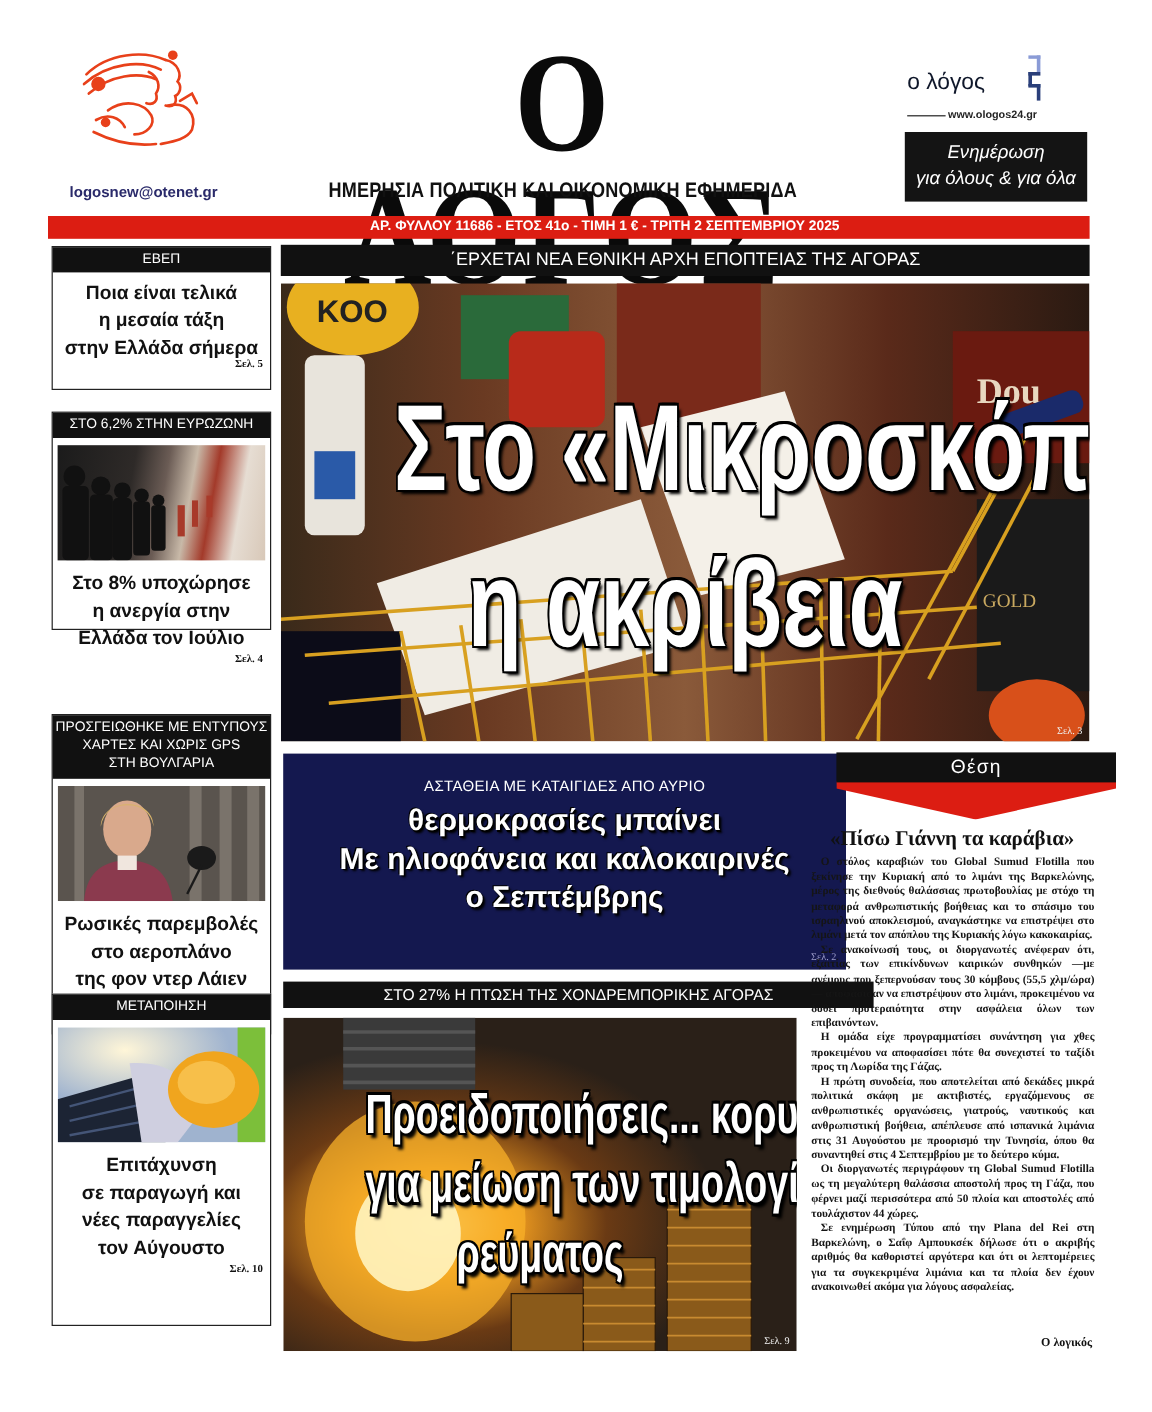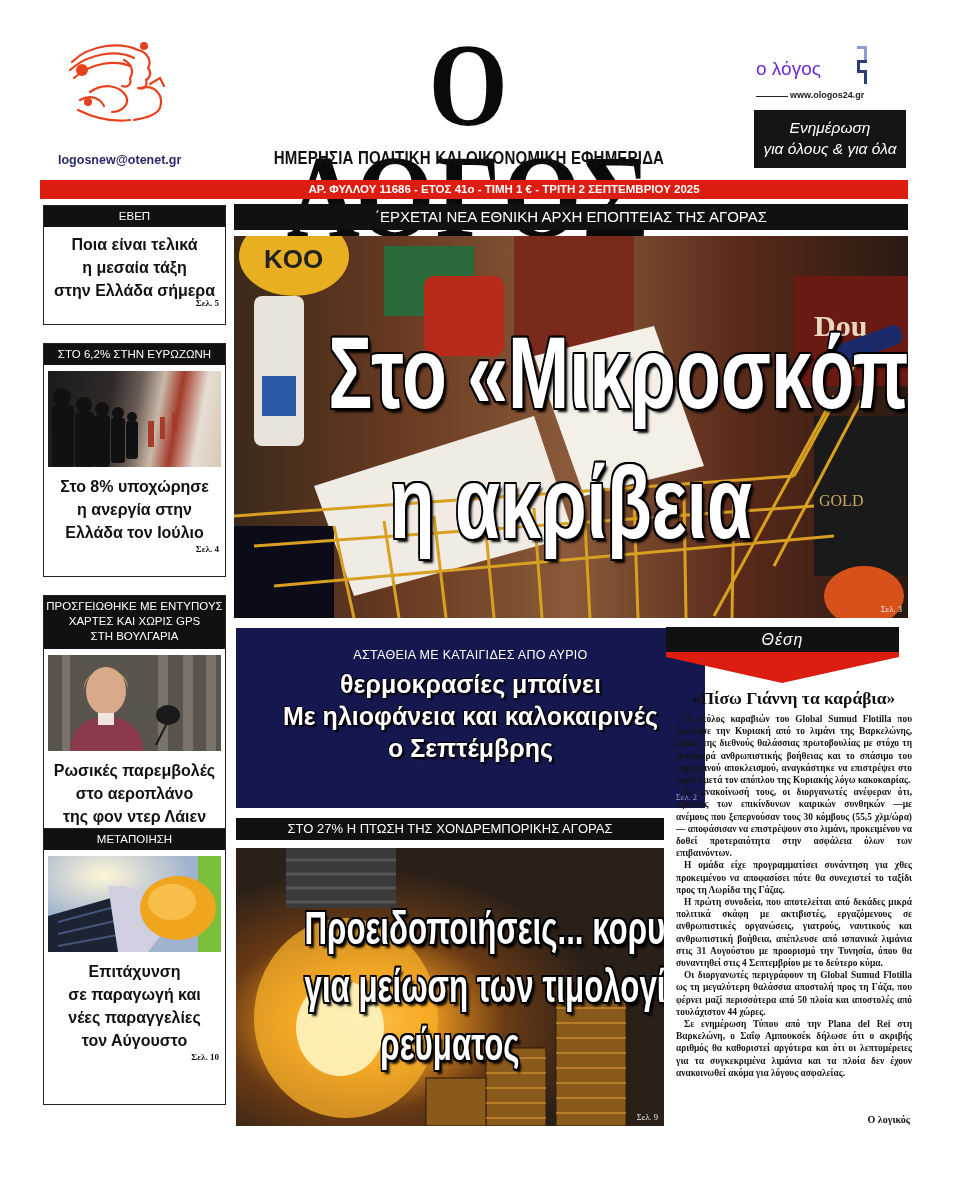--- a/index.html
+++ b/index.html
@@ -7,21 +7,21 @@
   body { font-family: "Liberation Sans", sans-serif; color: #111; position: relative; }
 
   .abs { position: absolute; }
 
   
   .logo-art { left: 60px; top: 38px; width: 120px; height: 88px; }
   .email { left: 58px; top: 153px; width: 170px; font-size: 12.5px; font-weight: bold; color: #2a2a6a; text-align: left; }
   .title { left: 228px; top: 30px; width: 482px; height: 118px; font-family: "Liberation Serif", serif; font-weight: bold; font-size: 118px; line-height: 112px; text-align: center; letter-spacing: 2px; transform: scaleX(0.86); transform-origin: center top; color: #0a0a0a; }
   .subtitle { left: 228px; top: 148px; width: 482px; font-size: 17.5px; font-weight: bold; text-align: center; letter-spacing: 0.2px; transform: scaleX(0.86); transform-origin: center top; white-space: nowrap; }
   .ol24 { left: 752px; top: 46px; width: 160px; height: 70px; }
-  .ol24 .brand { position: absolute; left: 4px; top: 12px; font-size: 19px; color: #6d28d9; }
+  .ol24 .brand { position: absolute; left: 4px; top: 12px; font-size: 19px; color: #0f172a; }
   .ol24 .mark { position: absolute; left: 103px; top: 0px; width: 14px; height: 38px; }
   .ol24 .url { position: absolute; left: 38px; top: 44px; font-size: 9px; font-weight: bold; color: #222; }
   .ol24 .rule { position: absolute; left: 4px; top: 50px; width: 32px; height: 1px; background: #222; }
   .slogan { left: 754px; top: 110px; width: 152px; height: 58px; background: #141414; color: #fff; font-style: italic; font-size: 15.5px; line-height: 21px; text-align: center; padding-top: 7px; }
 
   .redbar { left: 40px; top: 180px; width: 868px; height: 19px; background: #dc1d12; color: #fff; font-size: 11.5px; font-weight: bold; line-height: 19px; text-align: center; padding-left: 60px; white-space: nowrap; }
 
   
   .lbox { position: absolute; left: 43px; width: 183px; border: 1.5px solid #222; background: #fff; }
   .lbox .kicker { background: #111; color: #fff; font-size: 11.5px; text-align: center; line-height: 15px; padding: 3px 2px; transform-origin: center; }
@@ -37,21 +37,21 @@
   .pgnum { position: absolute; font-size: 8.5px; color: #eee; font-family: "Liberation Serif", serif; }
 
   .weather { left: 236px; top: 628px; width: 469px; height: 180px; background: #14184f; color: #fff; text-align: center; }
   .weather .k { font-size: 12.5px; margin-top: 20px; letter-spacing: 0.3px; }
   .weather .h { font-size: 25px; font-weight: bold; line-height: 32px; margin-top: 6px;
     text-shadow: 1px 1px 0 #000, -1px -1px 0 #000, 2px 2px 2px #000; }
 
   .bulb { left: 236px; top: 848px; width: 428px; height: 278px; overflow: hidden; }
 
   
-  .thesi { left: 666px; top: 627px; width: 233px; height: 56px; font-style: italic; }
+  .thesi { left: 697px; top: 627px; width: 233px; height: 56px; }
   .thesi .lbl { position: absolute; left: 0; top: 0; width: 233px; height: 25px; background: #111; color: #fff; text-align: center; font-size: 16px; line-height: 25px; letter-spacing: 1px; }
   .editorial-title { left: 675px; top: 688px; width: 237px; font-family: "Liberation Serif", serif; font-weight: bold; font-size: 17.5px; text-align: center; white-space: nowrap; }
   .editorial-body { left: 676px; top: 713px; width: 236px; font-family: "Liberation Serif", serif; font-weight: bold; font-size: 9.4px; line-height: 12.2px; text-align: justify; color: #151515; }
   .editorial-body p { text-indent: 8px; }
   .signature { left: 676px; top: 1114px; width: 234px; text-align: right; font-family: "Liberation Serif", serif; font-weight: bold; font-size: 10px; }
 </style>
 </head>
 <body>
 
 <div class="abs logo-art">
@@ -103,21 +103,21 @@
 <div class="lbox" style="top:205px; height:120px;">
   <div class="kicker">ΕΒΕΠ</div>
   <div class="head" style="padding-top:6px;">
     <div>Ποια είναι τελικά</div>
     <div>η μεσαία τάξη</div>
     <div>στην Ελλάδα σήμερα</div>
   </div>
   <div class="page" style="margin-top:-4px;">Σελ. 5</div>
 </div>
 
-<div class="lbox" style="top:343px; height:234px;">
+<div class="lbox" style="top:343px; height:182px;">
   <div class="kicker">ΣΤΟ 6,2% ΣΤΗΝ ΕΥΡΩΖΩΝΗ</div>
   <div class="photo" style="background: linear-gradient(100deg, #1b1b1b 0%, #2e2a28 35%, #6b5c55 50%, #c8b9a8 62%, #a33a2a 72%, #e6ddd3 85%, #d8c8b8 100%);">
     <svg width="175" height="96" style="position:absolute;left:0;top:0">
       <g fill="#111">
         <circle cx="14" cy="26" r="9"></circle>
           <rect x="4" y="34" width="22" height="62" rx="4"></rect>
         <circle cx="36" cy="34" r="8"></circle>
           <rect x="27" y="41" width="19" height="55" rx="4"></rect>
         <circle cx="54" cy="38" r="7"></circle>
           <rect x="46" y="44" width="16" height="52" rx="4"></rect>
@@ -260,21 +260,21 @@
 <div class="abs weather">
   <div class="k">ΑΣΤΑΘΕΙΑ ΜΕ ΚΑΤΑΙΓΙΔΕΣ ΑΠΟ ΑΥΡΙΟ</div>
   <div class="h">
     <div>θερμοκρασίες μπαίνει</div>
     <div>Με ηλιοφάνεια και καλοκαιρινές</div>
     <div>ο Σεπτέμβρης</div>
   </div>
   <div class="pgnum" style="right:8px; bottom:6px; color:#9a9ac8;">Σελ. 2</div>
 </div>
 
-<div class="kbar" style="left:236px; top:818px; width:428px; height:22px; line-height:22px; font-size:13px;">ΣΤΟ 27% Η ΠΤΩΣΗ ΤΗΣ ΧΟΝΔΡΕΜΠΟΡΙΚΗΣ ΑΓΟΡΑΣ</div>
+<div class="kbar" style="left:236px; top:818px; width:492px; height:22px; line-height:22px; font-size:13px;">ΣΤΟ 27% Η ΠΤΩΣΗ ΤΗΣ ΧΟΝΔΡΕΜΠΟΡΙΚΗΣ ΑΓΟΡΑΣ</div>
 
 <div class="abs bulb">
   <svg width="428" height="278" style="position:absolute;left:0;top:0">
     <defs>
       <radialGradient id="glow" cx="0.3" cy="0.62" r="0.55">
         <stop offset="0" stop-color="#fff1a8"></stop>
           <stop offset="0.25" stop-color="#f5a020"></stop>
           <stop offset="0.6" stop-color="#6a3a14"></stop>
           <stop offset="1" stop-color="#2a2018"></stop>
       </radialGradient>

